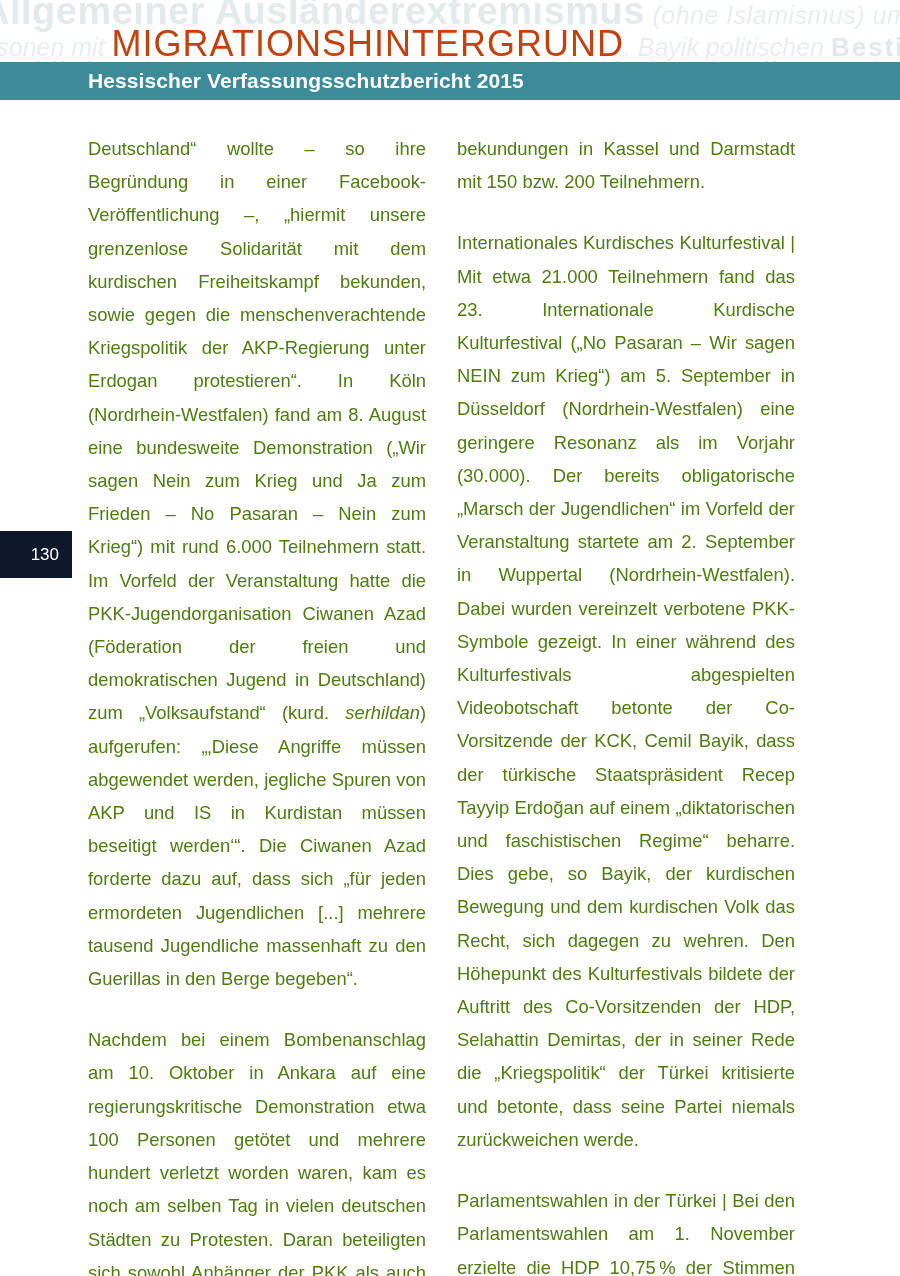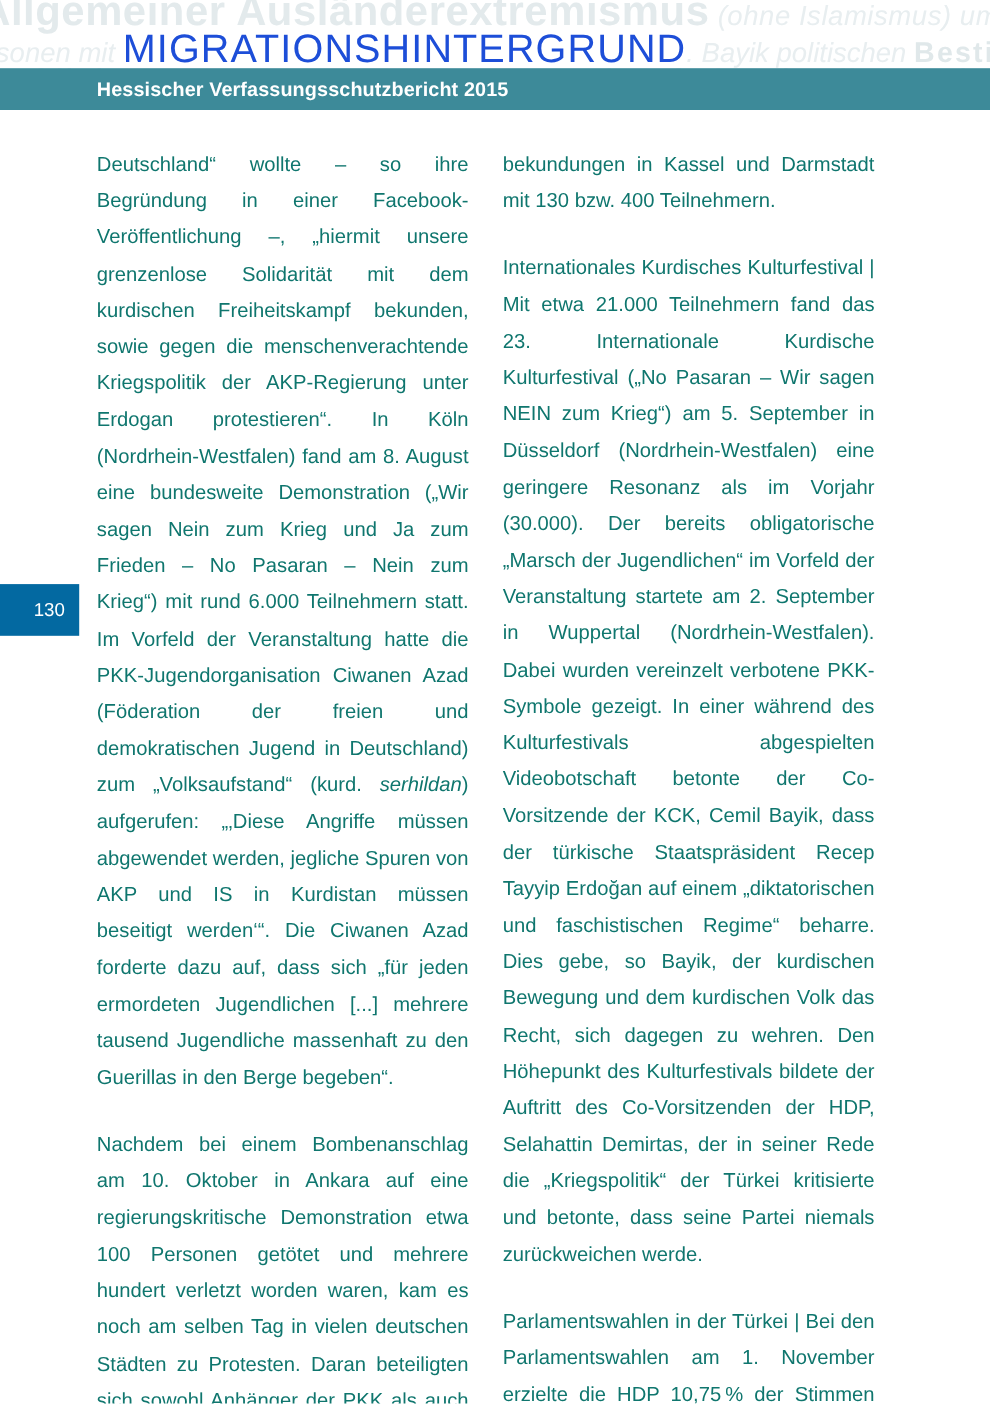--- a/index.html
+++ b/index.html
@@ -48,21 +48,21 @@
   .wm-l2 {
     top: 26px;
     left: -26px;
     font-size: 25px;
     font-style: italic;
     color: #e8eef0;
   }
   .wm-l2 .big {
     font-style: normal;
     font-size: 36px;
-    color: #1d4ed8;
+    color: #c2410c;
     letter-spacing: 1px;
   }
   .wm-l2 .bold {
     font-style: normal;
     font-weight: bold;
     font-size: 26px;
     letter-spacing: 2px;
     color: #e0e8ea;
   }
   .wm-l3 {
@@ -88,21 +88,21 @@
     background: #3d8a99;
     z-index: 5;
   }
   .header-bar-title {
     position: absolute;
     left: 88px;
     top: 0;
     height: 48px;
     line-height: 38px;
     color: #ffffff;
-    font-size: 18px;
+    font-size: 21px;
     font-weight: bold;
     letter-spacing: 0.1px;
     white-space: nowrap;
   }
 
   
   .page-number-tab {
     position: absolute;
     left: 0;
     top: 531px;
@@ -133,21 +133,21 @@
     top: 0;
     width: 338px;
   }
   .col-left  { left: 88px; }
   .col-right { left: 457px; }
 
   p.para {
     margin: 0 0 28px 0;
     font-size: 18.4px;
     line-height: 33.2px;
-    color: #0f766e;
+    color: #4d7c0f;
     text-align: justify;
     text-justify: inter-word;
     hyphens: none;
     word-spacing: 0;
   }
   p.para:last-child { margin-bottom: 0; }
 
   .run-in {
     font-weight: normal;
   }
@@ -168,27 +168,27 @@
   <div class="wm-line wm-l3">
     <span>chaftlichen </span><span class="ital">Entwicklungen im jeweiligen </span><span>Herkunftsland. Allgemein</span>
   </div>
 
 </div>
 
 <div class="header-bar" style="background: rgb(61, 138, 153);">
   <div class="header-bar-title">Hessischer Verfassungsschutzbericht 2015</div>
 </div>
 
-<div class="page-number-tab" style="background: #0369a1;">
+<div class="page-number-tab" style="background: #0f172a;">
   <span>130</span>
 </div>
 
 <div class="content">
   <div class="col col-left" id="col-left">
       <p class="para"><span>Deutschland“ wollte – so ihre Begründung in einer Facebook-Veröffentlichung –, „hiermit unsere grenzenlose Solidarität mit dem kurdischen Freiheitskampf bekunden, sowie gegen die menschenverachtende Kriegspolitik der AKP-Regierung unter Erdogan protestieren“. In Köln (Nordrhein-Westfalen) fand am 8. August eine bundesweite Demonstration („Wir sagen Nein zum Krieg und Ja zum Frieden – No Pasaran – Nein zum Krieg“) mit rund 6.000 Teilnehmern statt. Im Vorfeld der Veranstaltung hatte die PKK-Jugendorganisation Ciwanen Azad (Föderation der freien und demokratischen Jugend in Deutschland) zum „Volksaufstand“ (kurd. </span><span class="ital">serhildan</span><span>) aufgerufen: „‚Diese Angriffe müssen abgewendet werden, jegliche Spuren von AKP und IS in Kurdistan müssen beseitigt werden‘“. Die Ciwanen Azad forderte dazu auf, dass sich „für jeden ermordeten Jugendlichen [...] mehrere tausend Jugendliche massenhaft zu den Guerillas in den Berge begeben“.</span></p>
       <p class="para"><span>Nachdem bei einem Bombenanschlag am 10. Oktober in Ankara auf eine regierungskritische Demonstration etwa 100 Personen getötet und mehrere hundert verletzt worden waren, kam es noch am selben Tag in vielen deutschen Städten zu Protesten. Daran beteiligten sich sowohl Anhänger der PKK als auch linksextremistischer türkischer Organisationen, darunter der Partizan-Flügel der Türkiye Komünist Partisi/Marksist Leninist (TKP/ML, Türkische Kommunistischen Partei/Marxisten-Leninisten) und die MLKP. In Hessen kam es zu Protest-/Solidaritäts-</span></p>
     </div>
   <div class="col col-right" id="col-right">
-      <p class="para"><span>bekundungen in Kassel und Darmstadt mit 130 bzw. 400 Teilnehmern.</span></p>
+      <p class="para"><span>bekundungen in Kassel und Darmstadt mit 150 bzw. 200 Teilnehmern.</span></p>
       <p class="para"><span class="run-in">Internationales Kurdisches Kulturfestival |</span><span> Mit etwa 21.000 Teilnehmern fand das 23. Internationale Kurdische Kulturfestival („No Pasaran – Wir sagen NEIN zum Krieg“) am 5. September in Düsseldorf (Nordrhein-Westfalen) eine geringere Resonanz als im Vorjahr (30.000). Der bereits obligatorische „Marsch der Jugendlichen“ im Vorfeld der Veranstaltung startete am 2. September in Wuppertal (Nordrhein-Westfalen). Dabei wurden vereinzelt verbotene PKK-Symbole gezeigt. In einer während des Kulturfestivals abgespielten Videobotschaft betonte der Co-Vorsitzende der KCK, Cemil Bayik, dass der türkische Staatspräsident Recep Tayyip Erdoğan auf einem „diktatorischen und faschistischen Regime“ beharre. Dies gebe, so Bayik, der kurdischen Bewegung und dem kurdischen Volk das Recht, sich dagegen zu wehren. Den Höhepunkt des Kulturfestivals bildete der Auftritt des Co-Vorsitzenden der HDP, Selahattin Demirtas, der in seiner Rede die „Kriegspolitik“ der Türkei kritisierte und betonte, dass seine Partei niemals zurückweichen werde.</span></p>
       <p class="para"><span class="run-in">Parlamentswahlen in der Türkei |</span><span> Bei den Parlamentswahlen am 1. November erzielte die HDP 10,75 % der Stimmen und übersprang – wie erstmals einige Monate zuvor bei den Wahlen im Juni – die landesweite Zehn-Prozent-Sperrklausel. Als viertstärkste Partei zog die HDP mit 59 Sitzen in das Parlament ein. Bei den Wahlen im Juni hatte die HDP 13,12 % und 80 Sitze erhalten.</span></p>
     </div>
 </div>
 
 </body></html>

